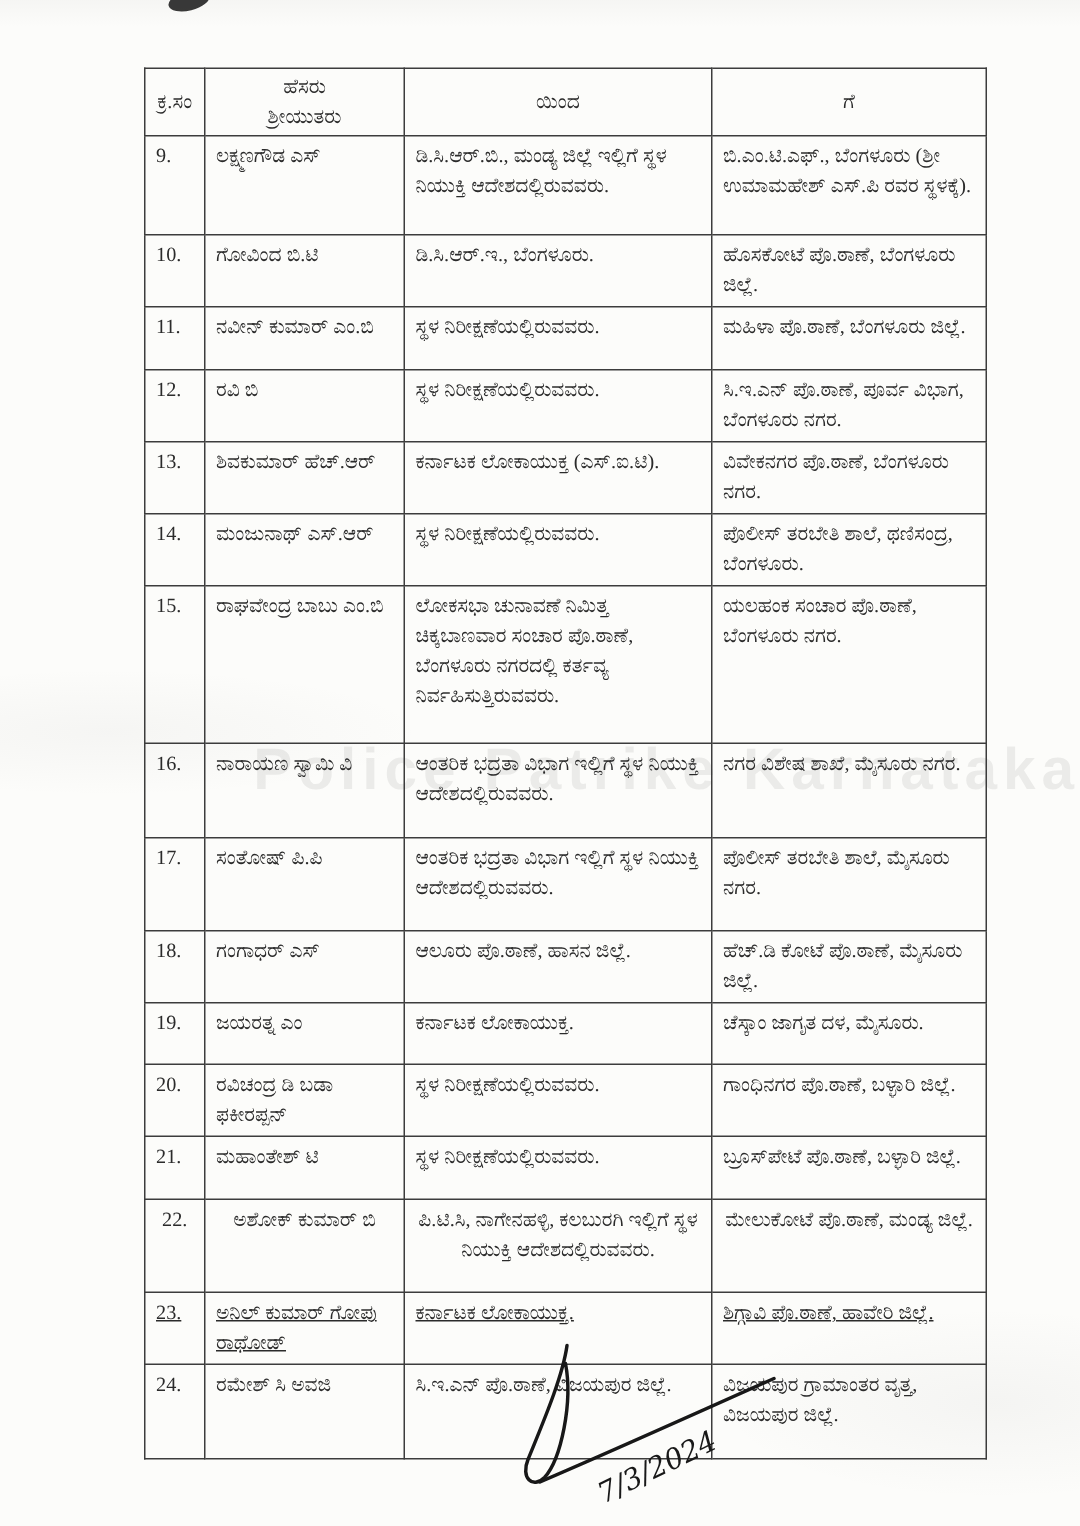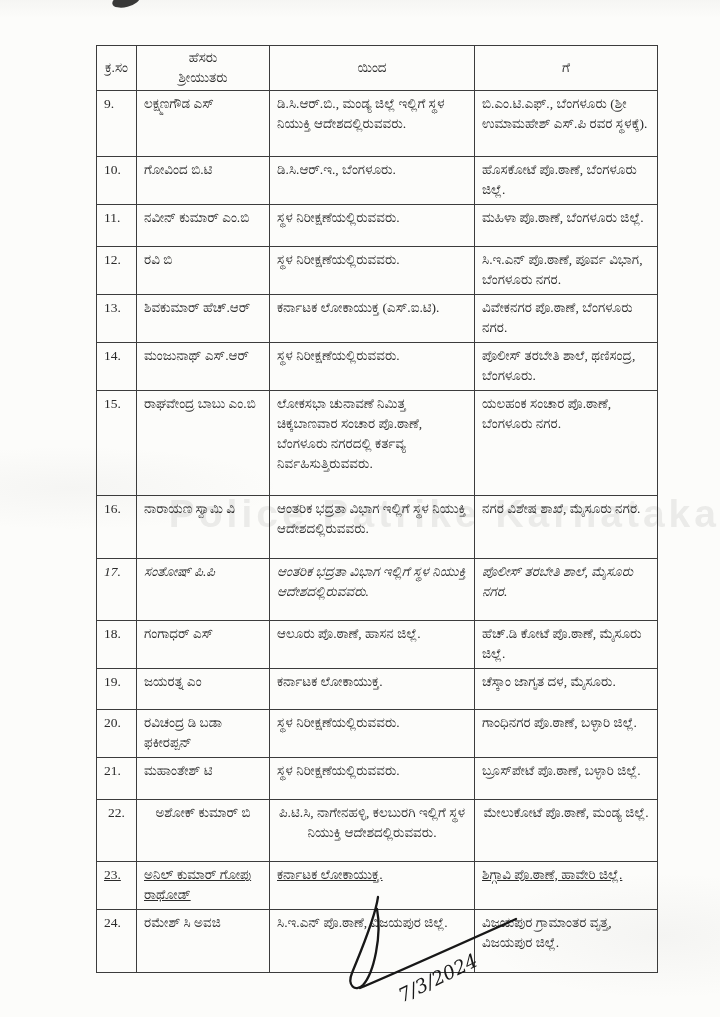--- a/index.html
+++ b/index.html
@@ -158,21 +158,21 @@
           <td>ರಾಘವೇಂದ್ರ ಬಾಬು ಎಂ.ಬಿ</td>
           <td>ಲೋಕಸಭಾ ಚುನಾವಣೆ ನಿಮಿತ್ತ ಚಿಕ್ಕಬಾಣವಾರ ಸಂಚಾರ ಪೊ.ಠಾಣೆ, ಬೆಂಗಳೂರು ನಗರದಲ್ಲಿ ಕರ್ತವ್ಯ ನಿರ್ವಹಿಸುತ್ತಿರುವವರು.</td>
           <td>ಯಲಹಂಕ ಸಂಚಾರ ಪೊ.ಠಾಣೆ, ಬೆಂಗಳೂರು ನಗರ.</td>
         </tr>
         <tr style="height: 63px;">
           <td class="cell-sl">16.</td>
           <td>ನಾರಾಯಣ ಸ್ವಾಮಿ ವಿ</td>
           <td>ಆಂತರಿಕ ಭದ್ರತಾ ವಿಭಾಗ ಇಲ್ಲಿಗೆ ಸ್ಥಳ ನಿಯುಕ್ತಿ ಆದೇಶದಲ್ಲಿರುವವರು.</td>
           <td>ನಗರ ವಿಶೇಷ ಶಾಖೆ, ಮೈಸೂರು ನಗರ.</td>
         </tr>
-        <tr style="height: 62px; font-style: italic;">
+        <tr style="height: 62px;">
           <td class="cell-sl">17.</td>
           <td>ಸಂತೋಷ್ ಪಿ.ಪಿ</td>
           <td>ಆಂತರಿಕ ಭದ್ರತಾ ವಿಭಾಗ ಇಲ್ಲಿಗೆ ಸ್ಥಳ ನಿಯುಕ್ತಿ ಆದೇಶದಲ್ಲಿರುವವರು.</td>
           <td>ಪೊಲೀಸ್ ತರಬೇತಿ ಶಾಲೆ, ಮೈಸೂರು ನಗರ.</td>
         </tr>
         <tr style="height: 42px;">
           <td class="cell-sl">18.</td>
           <td>ಗಂಗಾಧರ್ ಎಸ್</td>
           <td>ಆಲೂರು ಪೊ.ಠಾಣೆ, ಹಾಸನ ಜಿಲ್ಲೆ.</td>
           <td>ಹೆಚ್.ಡಿ ಕೋಟೆ ಪೊ.ಠಾಣೆ, ಮೈಸೂರು ಜಿಲ್ಲೆ.</td>

